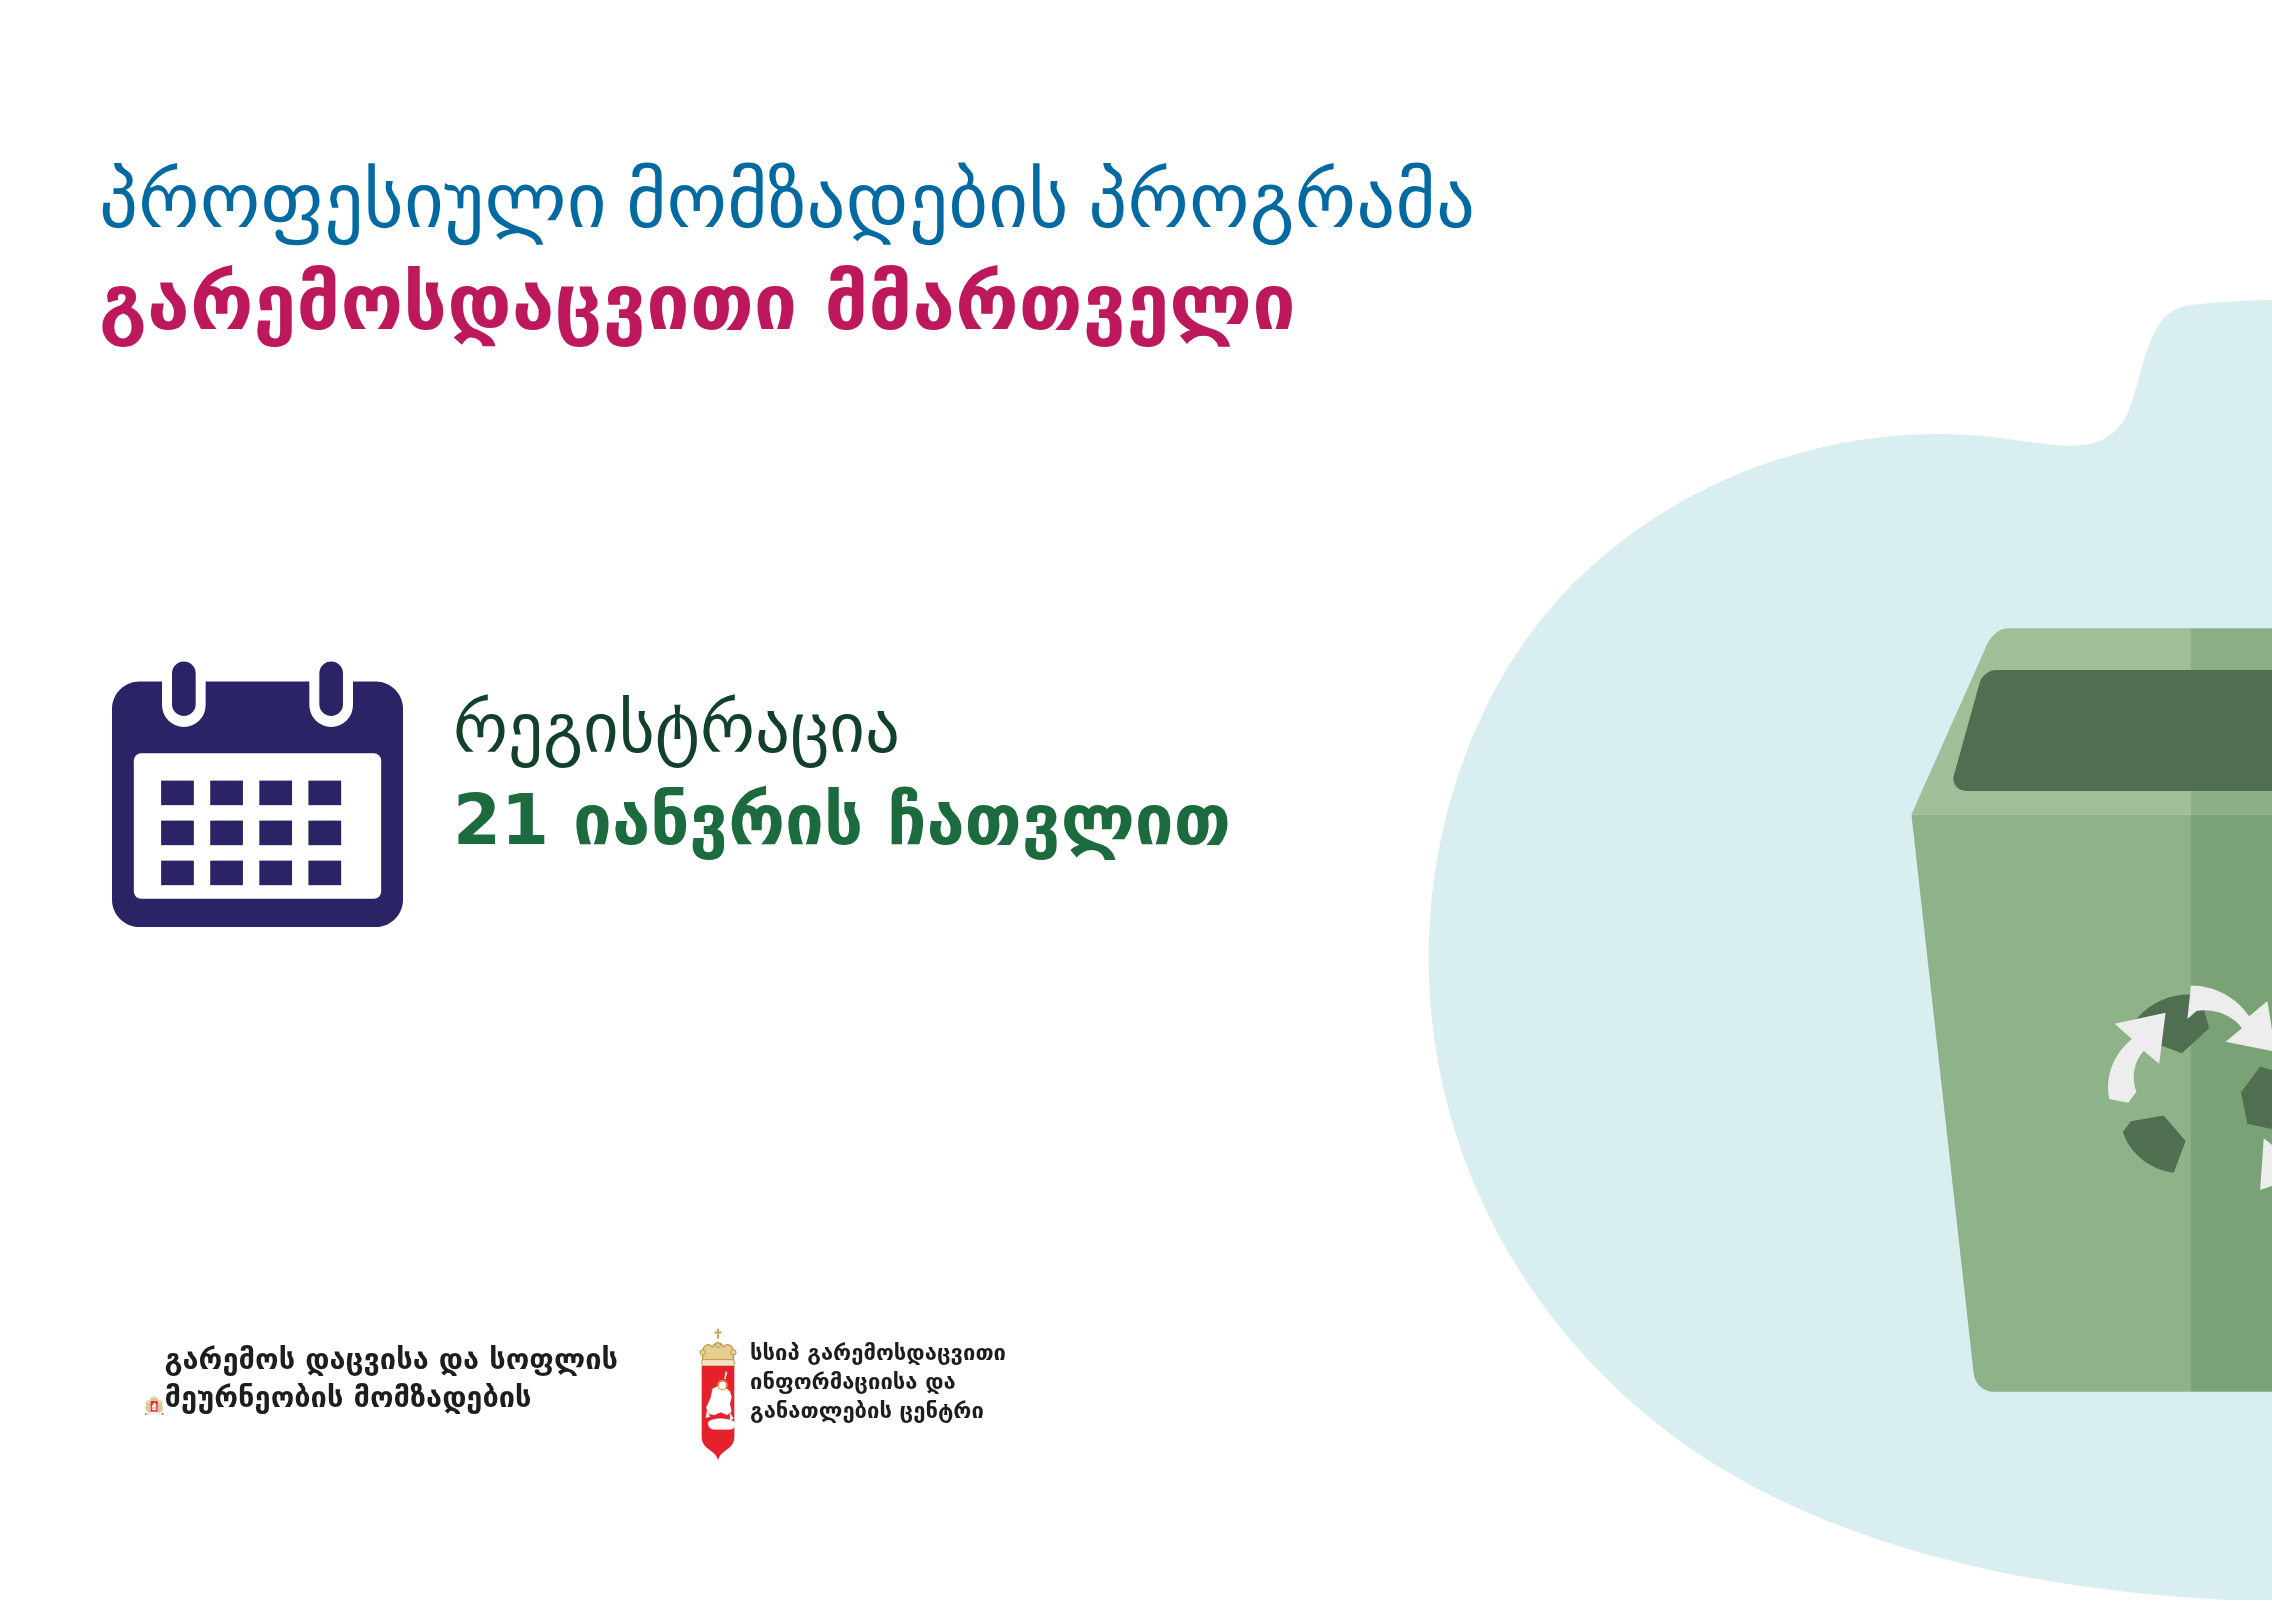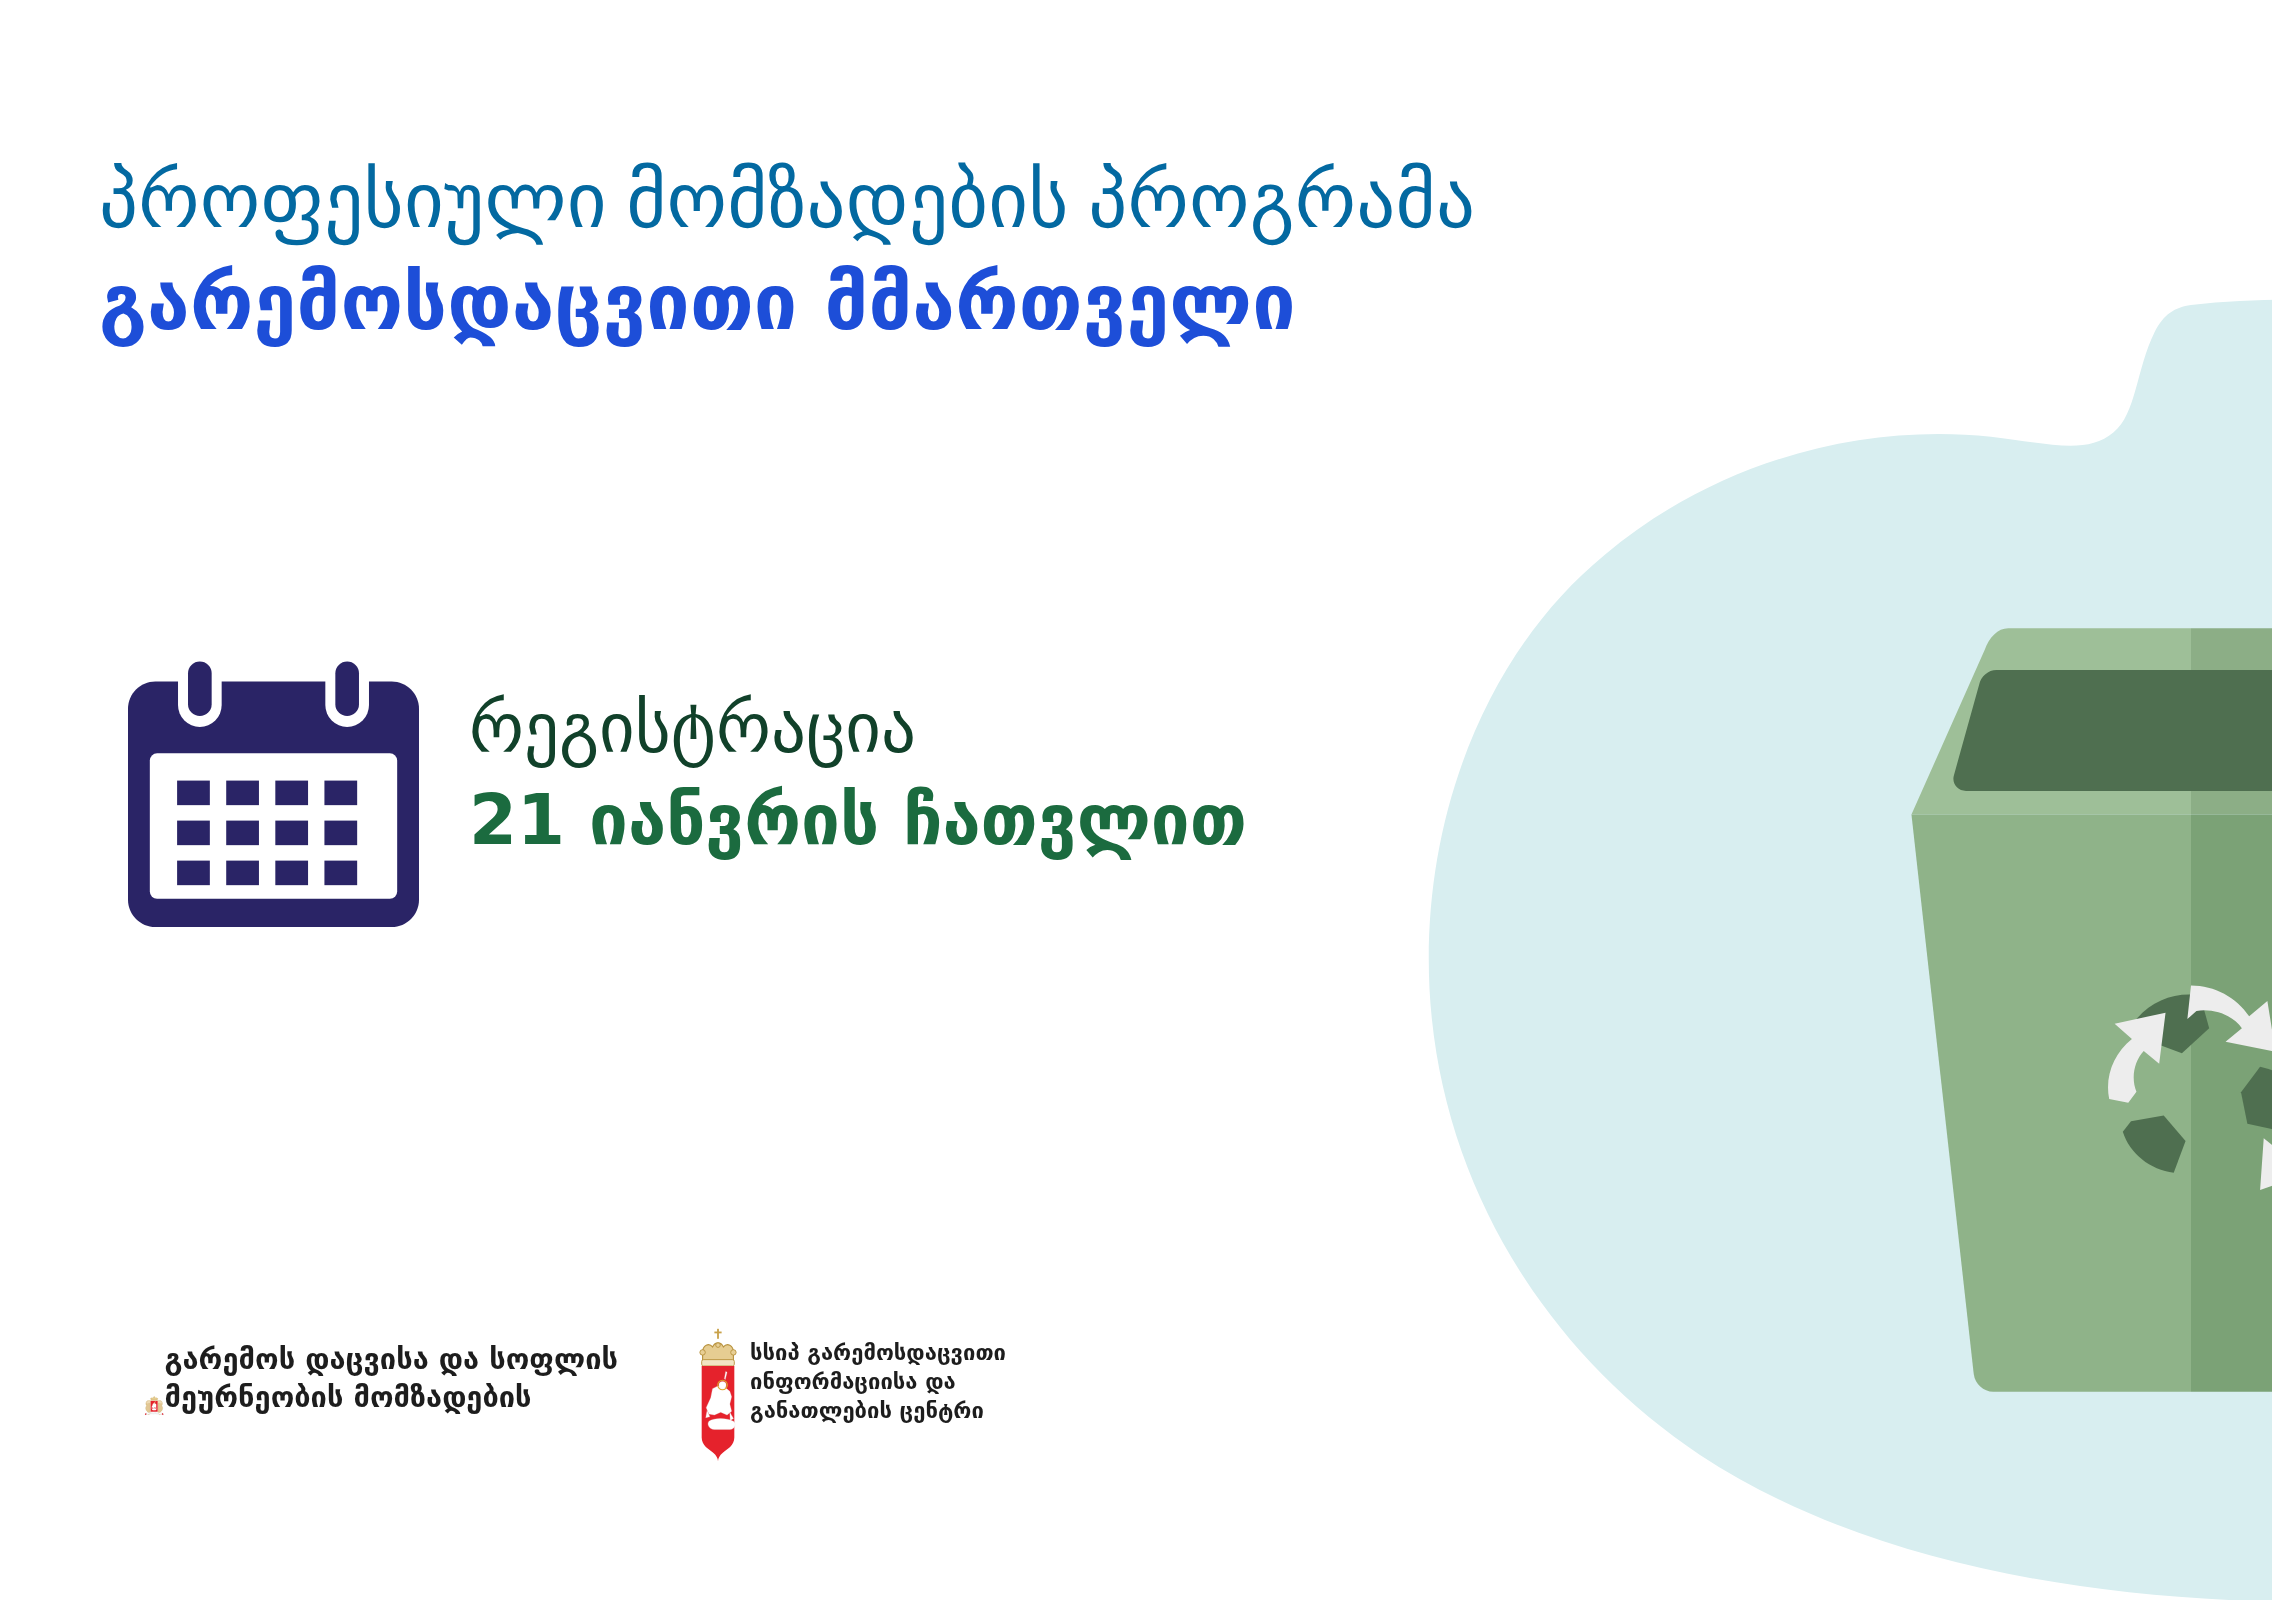--- a/index.html
+++ b/index.html
@@ -46,28 +46,28 @@
     line-height: 1.33;
     letter-spacing: 0.2px;
     white-space: nowrap;
   }
   #headline-primary {
     color: #0369a1;
     font-weight: 400;
     font-family: Liberation Serif, serif;
   }
   #headline-secondary {
-    color: #1d4ed8;
+    color: #be185d;
     font-weight: 700;
   }
 
   
   #registration-row {
     position: absolute;
-    left: 128px;
+    left: 112px;
     top: 636px;
     display: flex;
     align-items: center;
   }
   #calendar-icon {
     width: 291px;
     height: 291px;
     flex: 0 0 auto;
   }
   #registration-text {

